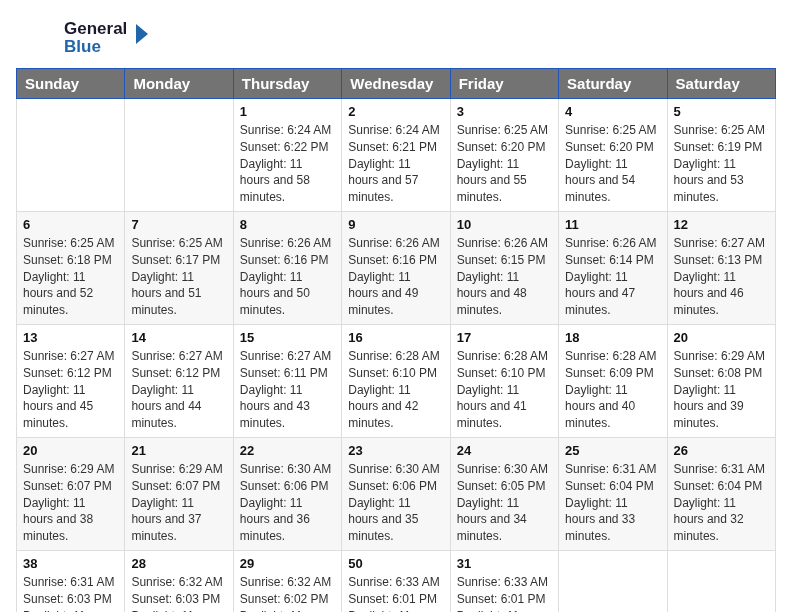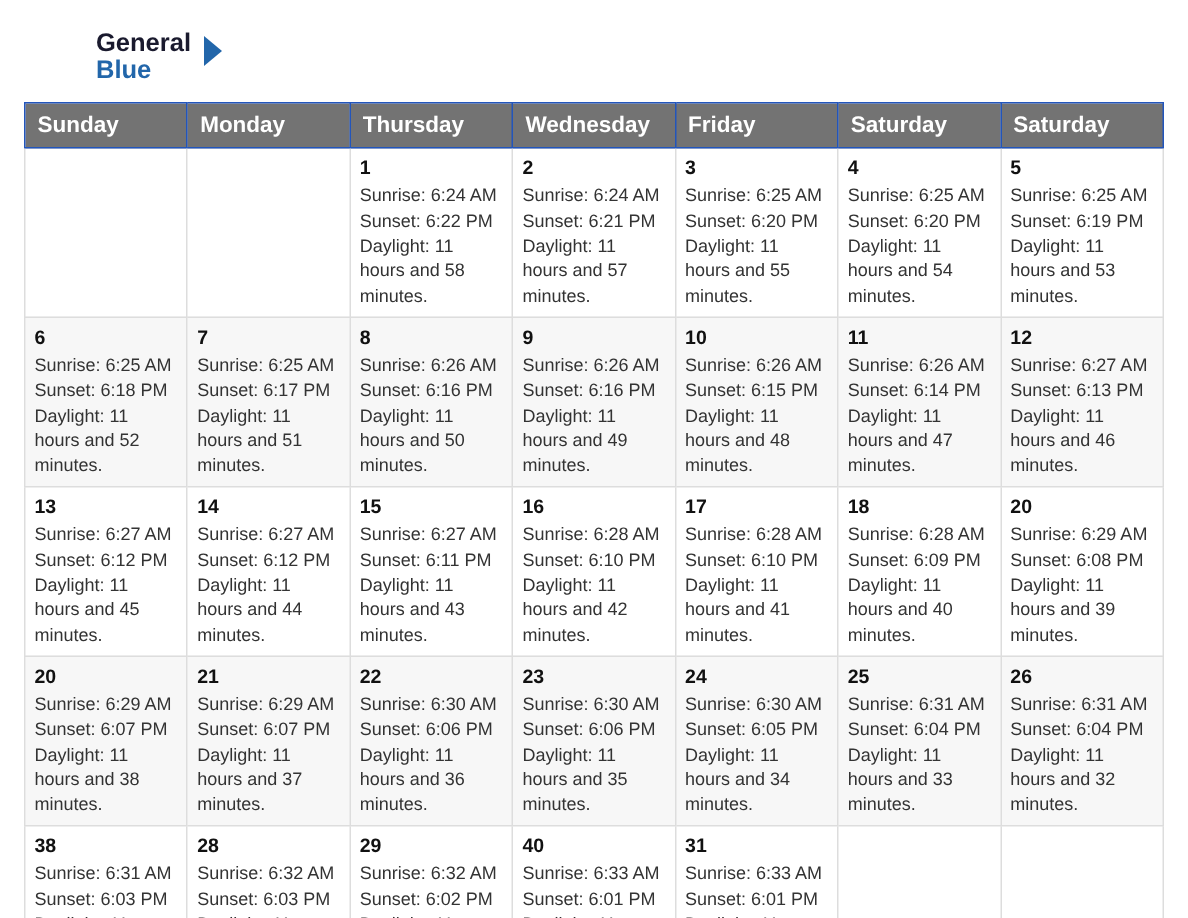--- a/index.html
+++ b/index.html
@@ -287,21 +287,21 @@
 Sunset: 6:03 PM
 Daylight: 11 hours and 30 minutes.</div>
         </td>
         <td>
           <span class="day-num">29</span>
           <div class="day-detail" style="white-space: pre-line;">Sunrise: 6:32 AM
 Sunset: 6:02 PM
 Daylight: 11 hours and 29 minutes.</div>
         </td>
         <td>
-          <span class="day-num">40</span>
+          <span class="day-num">50</span>
           <div class="day-detail" style="white-space: pre-line;">Sunrise: 6:33 AM
 Sunset: 6:01 PM
 Daylight: 11 hours and 28 minutes.</div>
         </td>
         <td>
           <span class="day-num">31</span>
           <div class="day-detail" style="white-space: pre-line;">Sunrise: 6:33 AM
 Sunset: 6:01 PM
 Daylight: 11 hours and 27 minutes.</div>
         </td>

